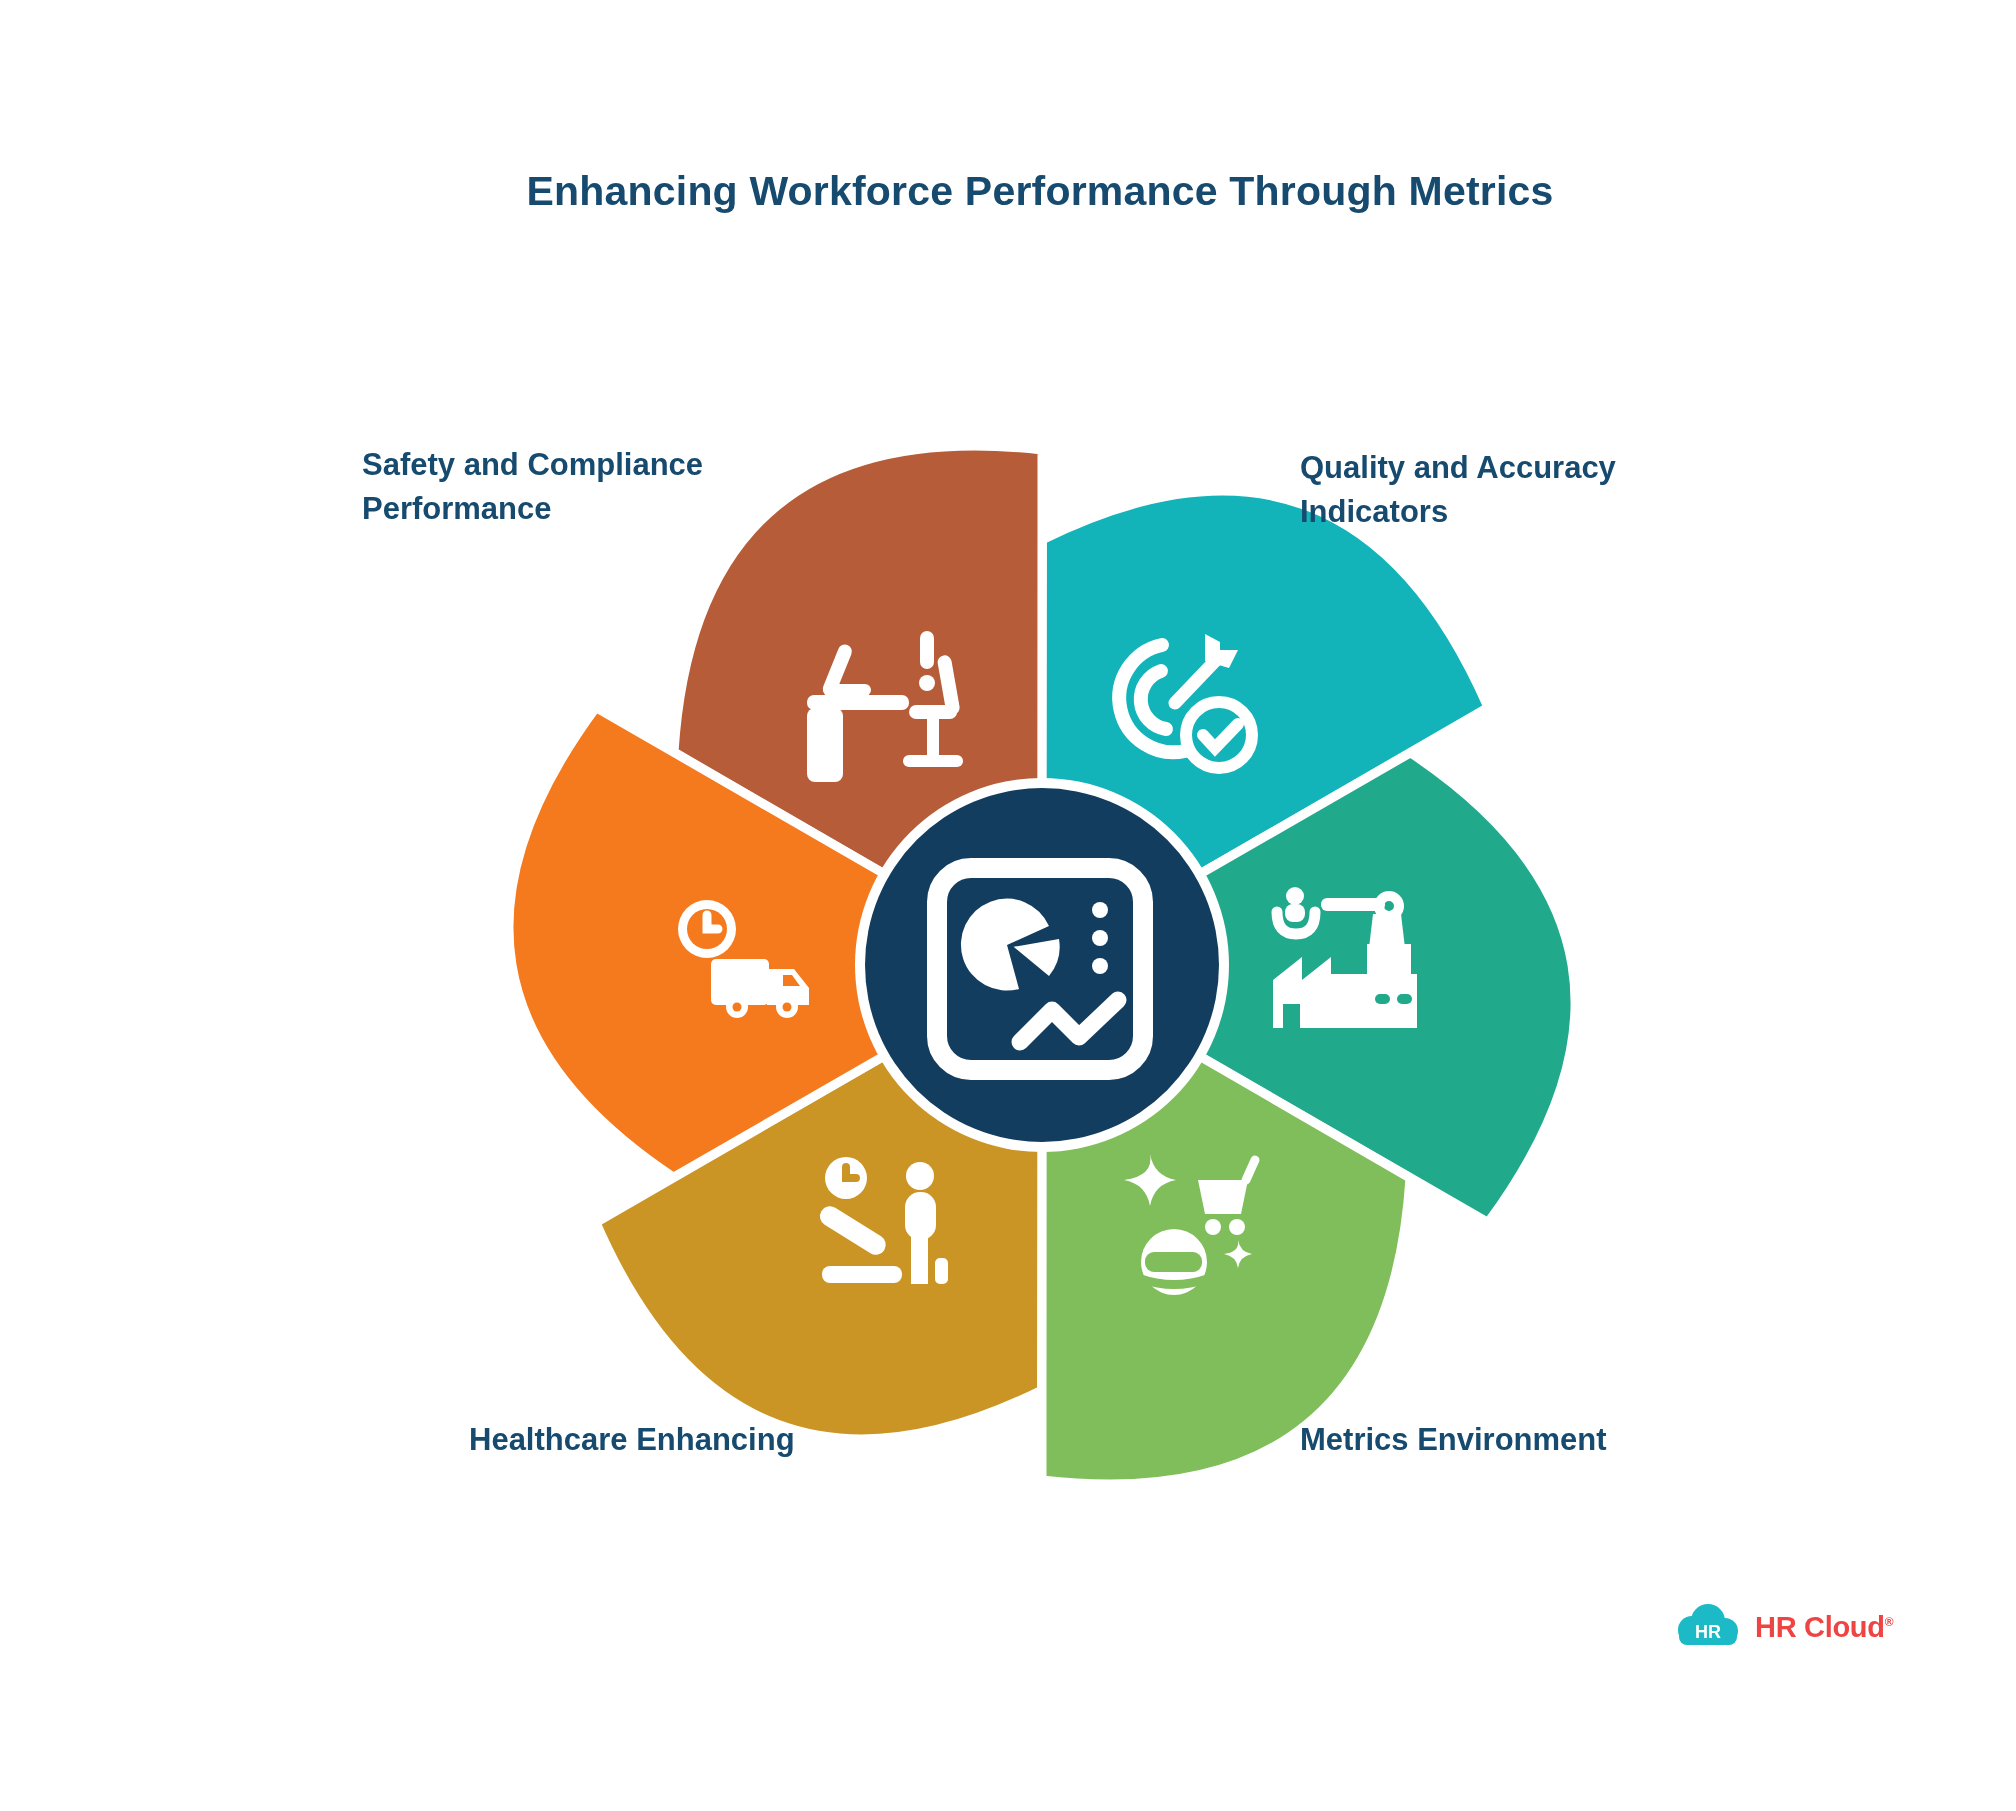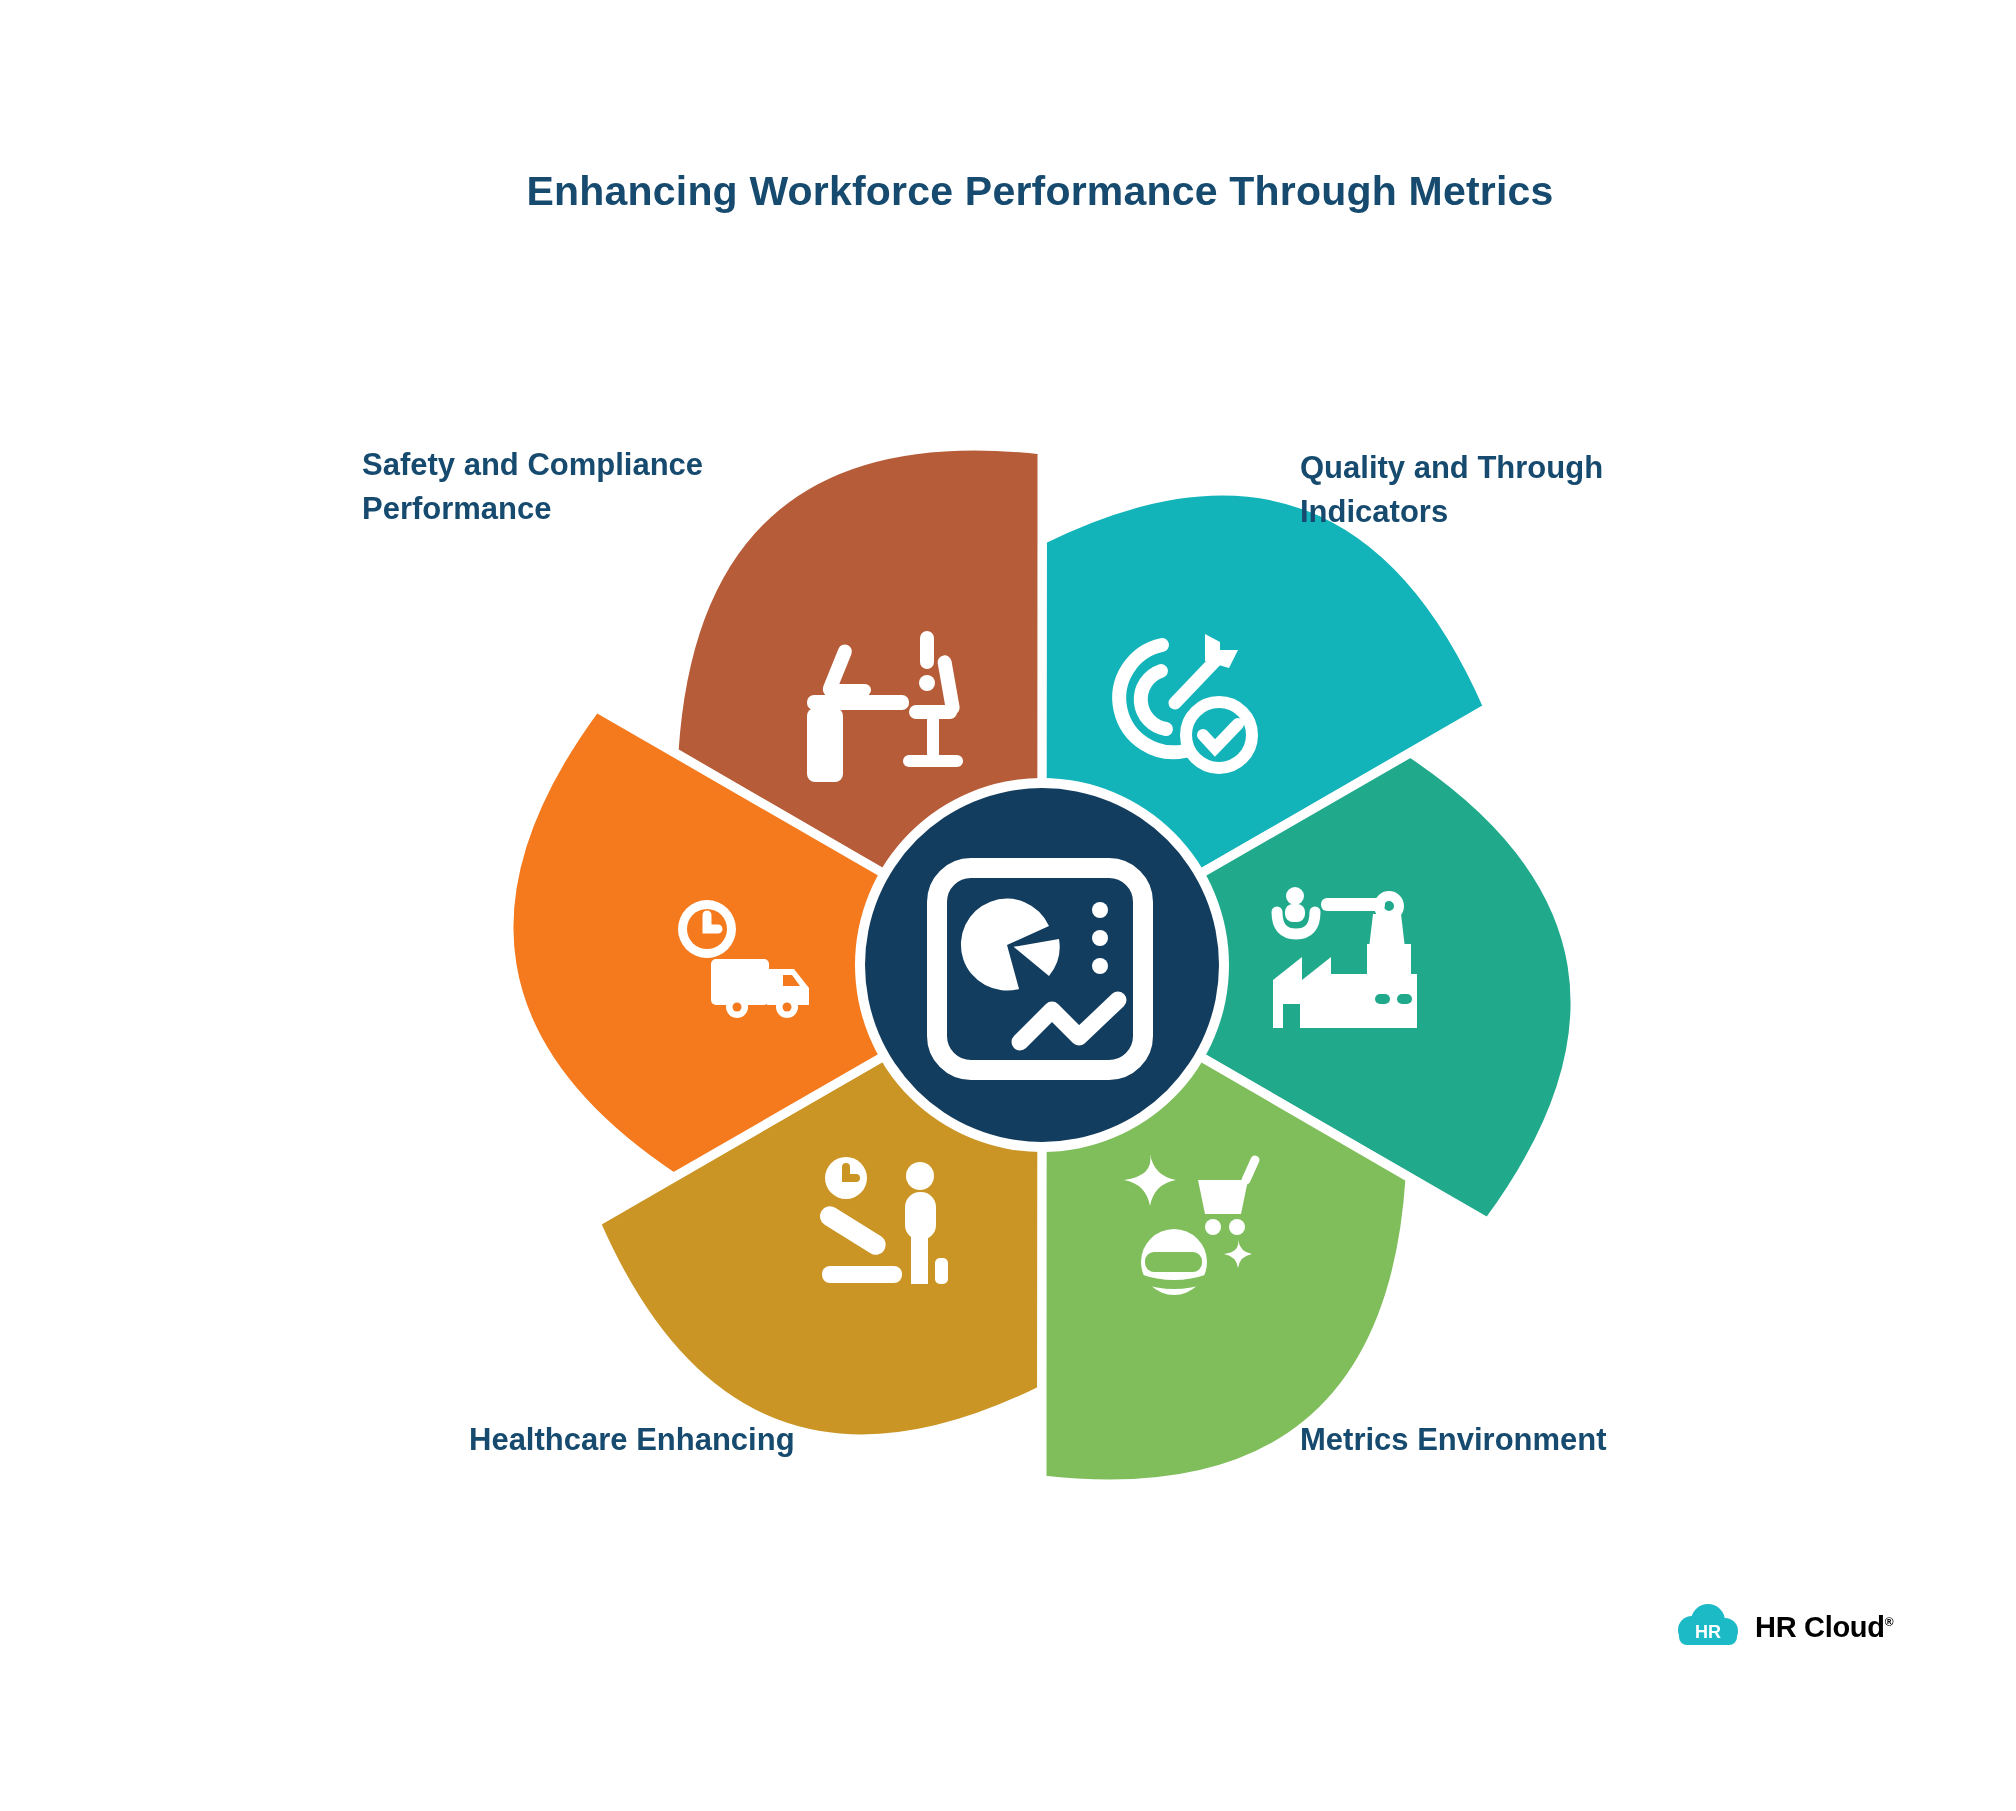--- a/index.html
+++ b/index.html
@@ -20,21 +20,21 @@
   .lbl-manufacturing{left:1520px;top:950px;white-space:nowrap;}
   .lbl-logistics{left:78px;top:950px;width:420px;text-align:right;white-space:nowrap;}
   .lbl-healthcare{left:437px;top:1418px;white-space:nowrap;}
   .lbl-retail{left:1268px;top:1418px;white-space:nowrap;}
   .wheel-svg{position:absolute;left:0;top:0;}
   .logo{
     position:absolute;left:1638px;top:1598px;height:58px;
     display:flex;align-items:center;gap:11px;justify-content:flex-end;
   }
   .logo-text{
-    font-size:29px;font-weight:bold;color:#000000;letter-spacing:-0.3px;white-space:nowrap;
+    font-size:29px;font-weight:bold;color:#ef4444;letter-spacing:-0.3px;white-space:nowrap;
   }
   .logo-text sup{font-size:12px;font-weight:bold;}
 </style>
 </head>
 <body>
 
 <div class="stage">
 
   <div class="title">Enhancing Workforce Performance Through Metrics</div>
 
@@ -136,21 +136,21 @@
         <path d="M 981.6 946.8 L 1027 939 A 46 46 0 0 1 1017 976 Z"></path>
         <circle cx="1068" cy="910" r="8"></circle>
         <circle cx="1068" cy="938" r="8"></circle>
         <circle cx="1068" cy="966" r="8"></circle>
         <path d="M 988 1042 L 1020 1010 L 1047 1037 L 1086 1000" fill="none" stroke="#ffffff" stroke-width="17" stroke-linecap="round" stroke-linejoin="round"></path>
       </g>
     </g>
   </svg>
 
   <div class="seg-label lbl-safety">Safety and Compliance Performance</div>
-  <div class="seg-label lbl-quality">Quality and Through Indicators</div>
+  <div class="seg-label lbl-quality">Quality and Accuracy Indicators</div>
   <div class="seg-label lbl-retail">Metrics Environment</div>
   <div class="seg-label lbl-healthcare">Healthcare Enhancing</div>
 
   <div class="logo">
     <svg width="74" height="54" viewBox="0 0 74 54">
       <g fill="#1cb9c6">
         <circle cx="22" cy="30" r="14"></circle>
         <circle cx="38" cy="21" r="17"></circle>
         <circle cx="55" cy="31" r="13"></circle>
         <rect x="9" y="28" width="58" height="17" rx="8"></rect>

